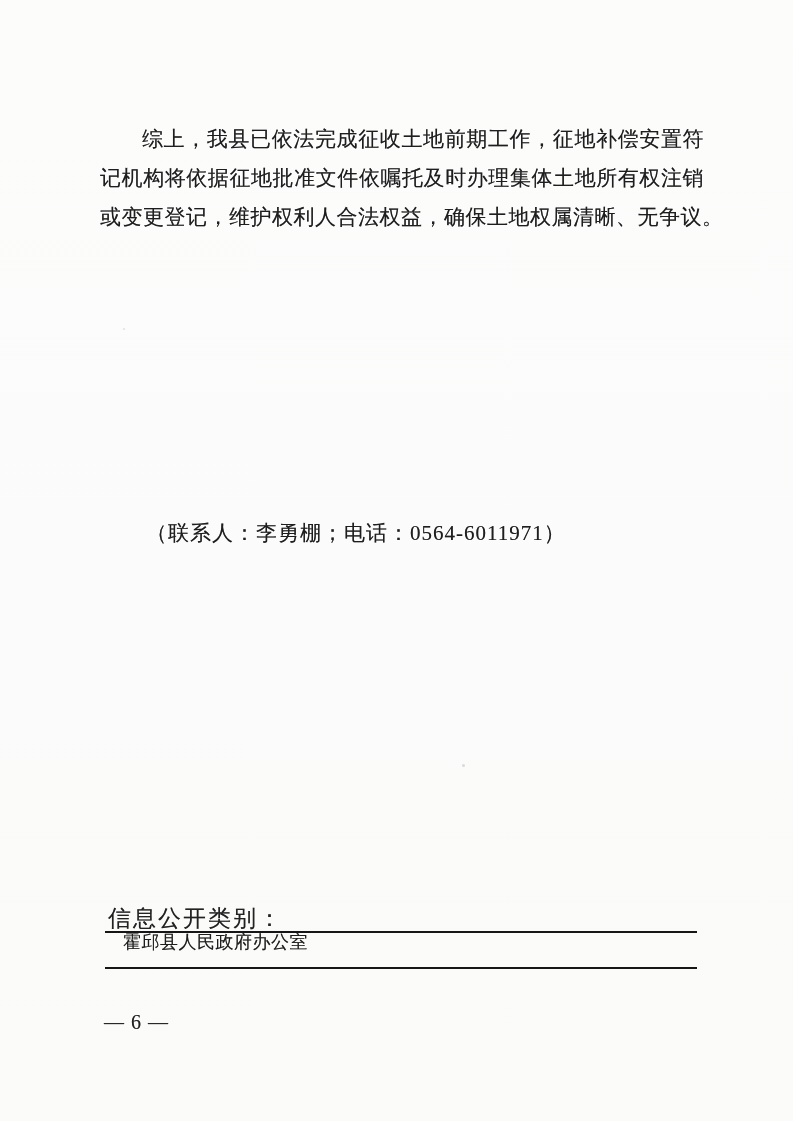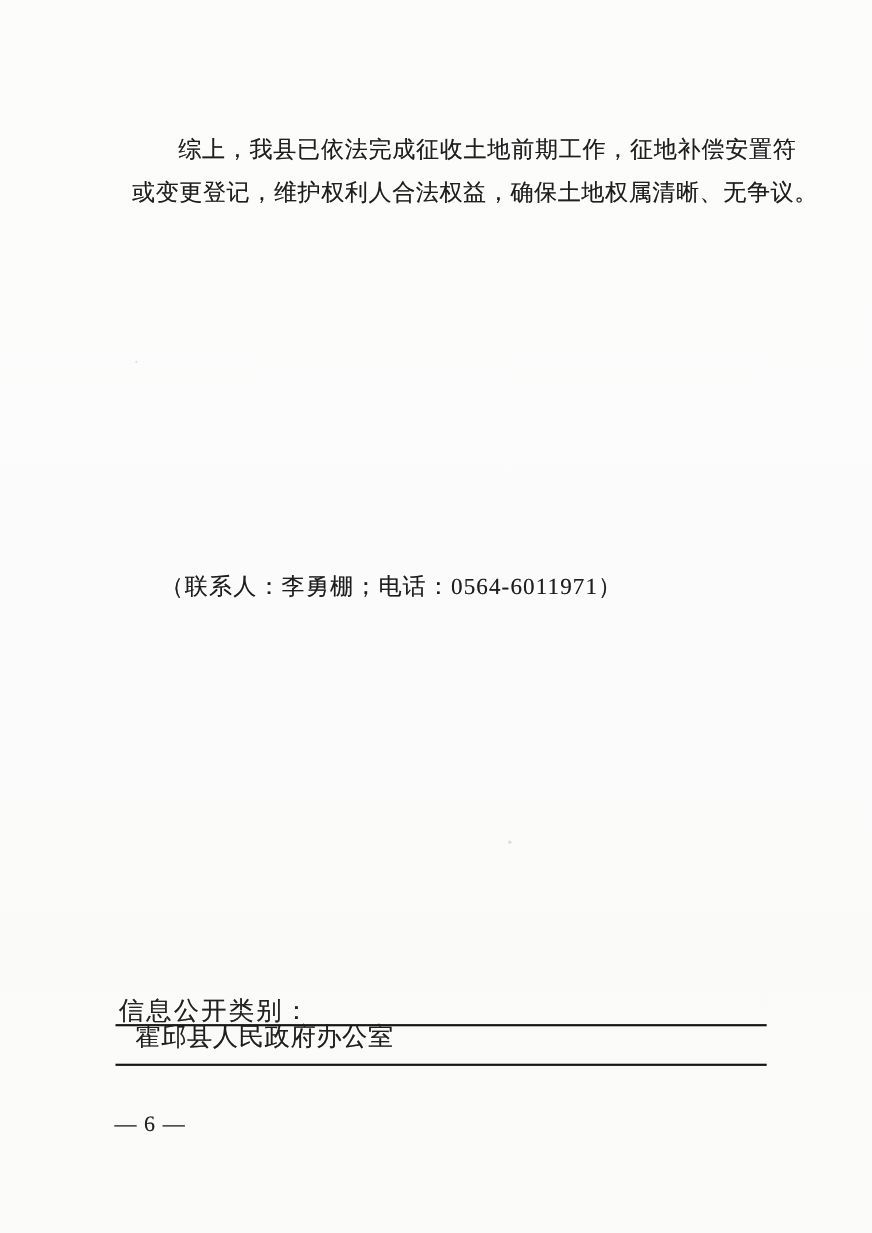--- a/index.html
+++ b/index.html
@@ -17,28 +17,27 @@
   }
   .page {
     position: absolute;
     inset: 0;
     background: linear-gradient(180deg, #fcfcfb 0%, #fafbfa 55%, #fbfbf9 100%);
   }
   
   .body-text {
     position: absolute;
     top: 120px;
-    left: 120px;
+    left: 100px;
     width: 604px;
     font-size: 21px;
     line-height: 38.8px;
     letter-spacing: 0.5px;
     color: #1e1e1e;
     text-shadow: 0 0 0.5px rgba(30,30,30,0.55);
-    font-family: Liberation Mono, monospace;
   }
   .jline {
     text-align: justify;
     text-align-last: justify;
     white-space: nowrap;
   }
   .jline.indent {
     padding-left: 42px;
   }
   .plain-line {
@@ -76,21 +75,21 @@
     left: 105px;
     width: 592px;
     box-sizing: border-box;
     border-top: 2px solid #161616;
     border-bottom: 2px solid #161616;
     height: 38px;
     display: flex;
     align-items: center;
     justify-content: space-between;
     padding: 0 8px 16px 18px;
-    font-size: 23px;
+    font-size: 18px;
     color: #1e1e1e;
     text-shadow: 0 0 0.4px rgba(30,30,30,0.5);
     gap: 12px;
   }
   .footer-office {
     letter-spacing: 0.5px;
   }
   .footer-date {
     letter-spacing: 0.5px;
   }
@@ -113,20 +112,21 @@
   .speck-1 { top: 764px; left: 462px; width: 3px; height: 3px; opacity: 0.35; }
   .speck-2 { top: 328px; left: 123px; width: 2px; height: 2px; opacity: 0.3; }
 </style>
 </head>
 <body>
 
 <div class="page">
 
   <div class="body-text">
     <div class="jline indent">综上，我县已依法完成征收土地前期工作，征地补偿安置符</div>
+    <div class="jline">记机构将依据征地批准文件依嘱托及时办理集体土地所有权注销</div>
     <div class="jline">或变更登记，维护权利人合法权益，确保土地权属清晰、无争议。</div>
   </div>
 
   <div class="contact-line">（联系人：李勇棚；电话：0564-6011971）</div>
 
   <div class="info-label">信息公开类别：</div>
 
   <div class="footer-box">
     <span class="footer-office">霍邱县人民政府办公室</span>
   </div>

